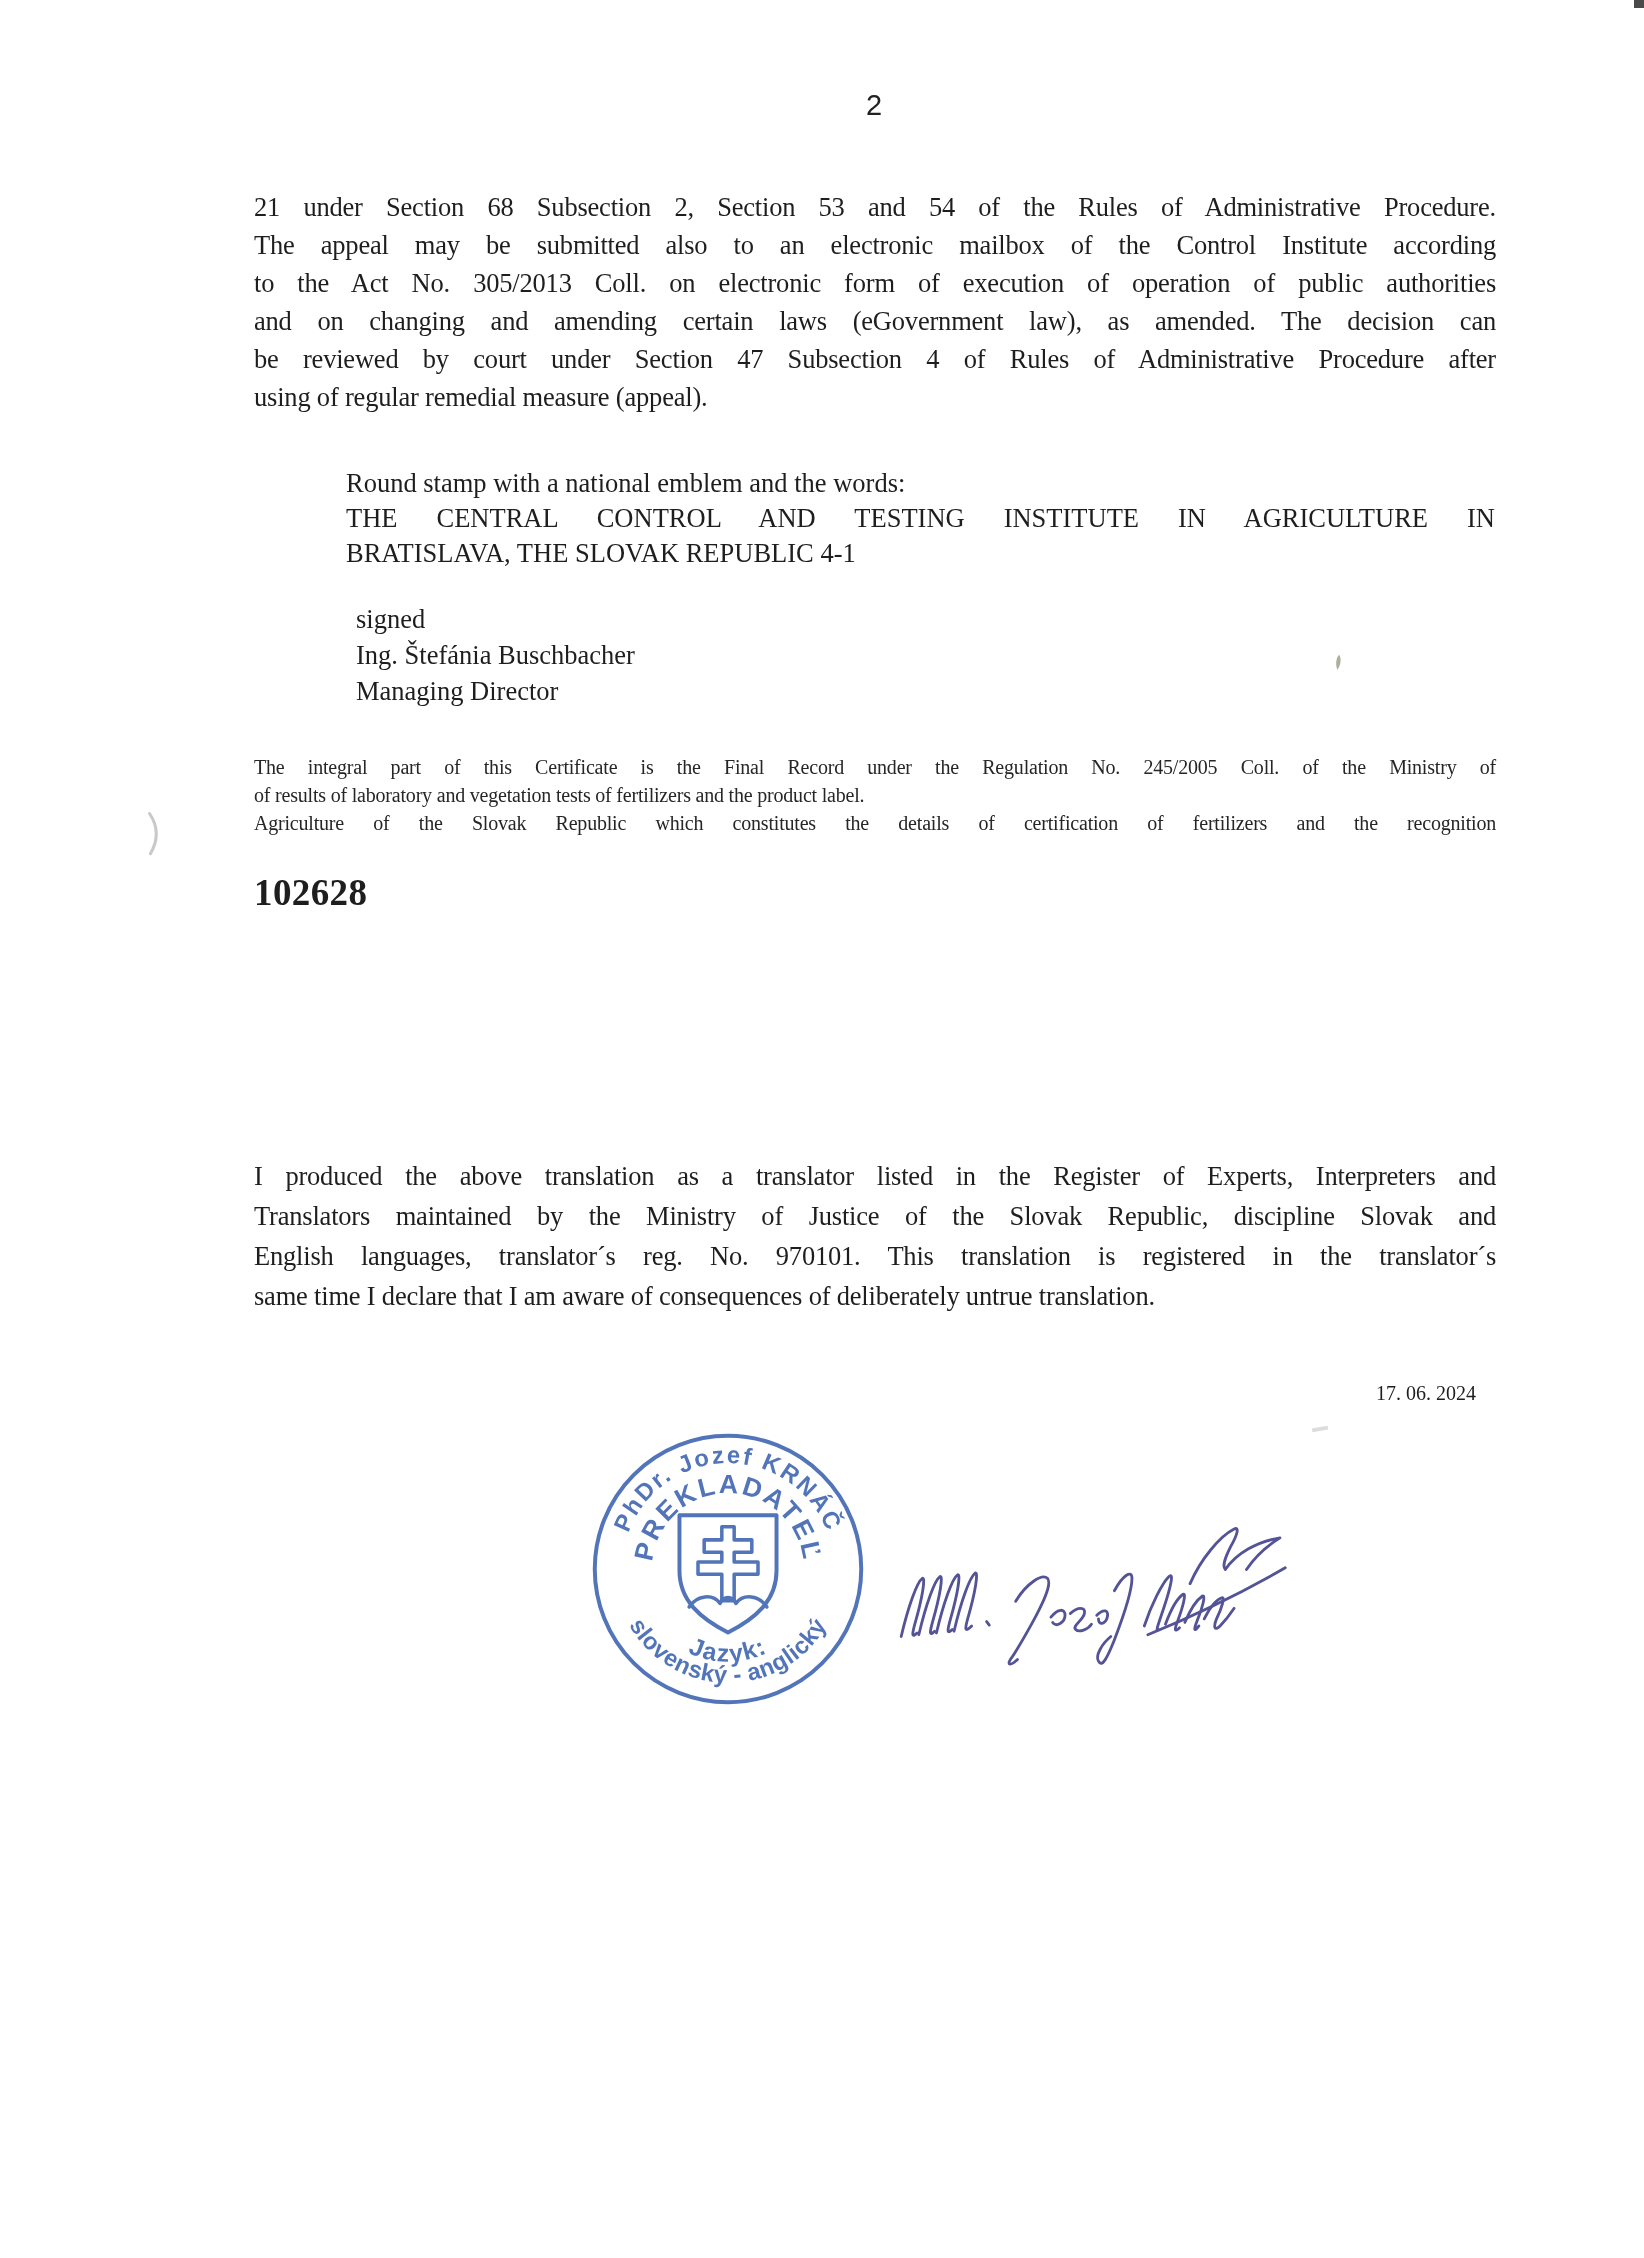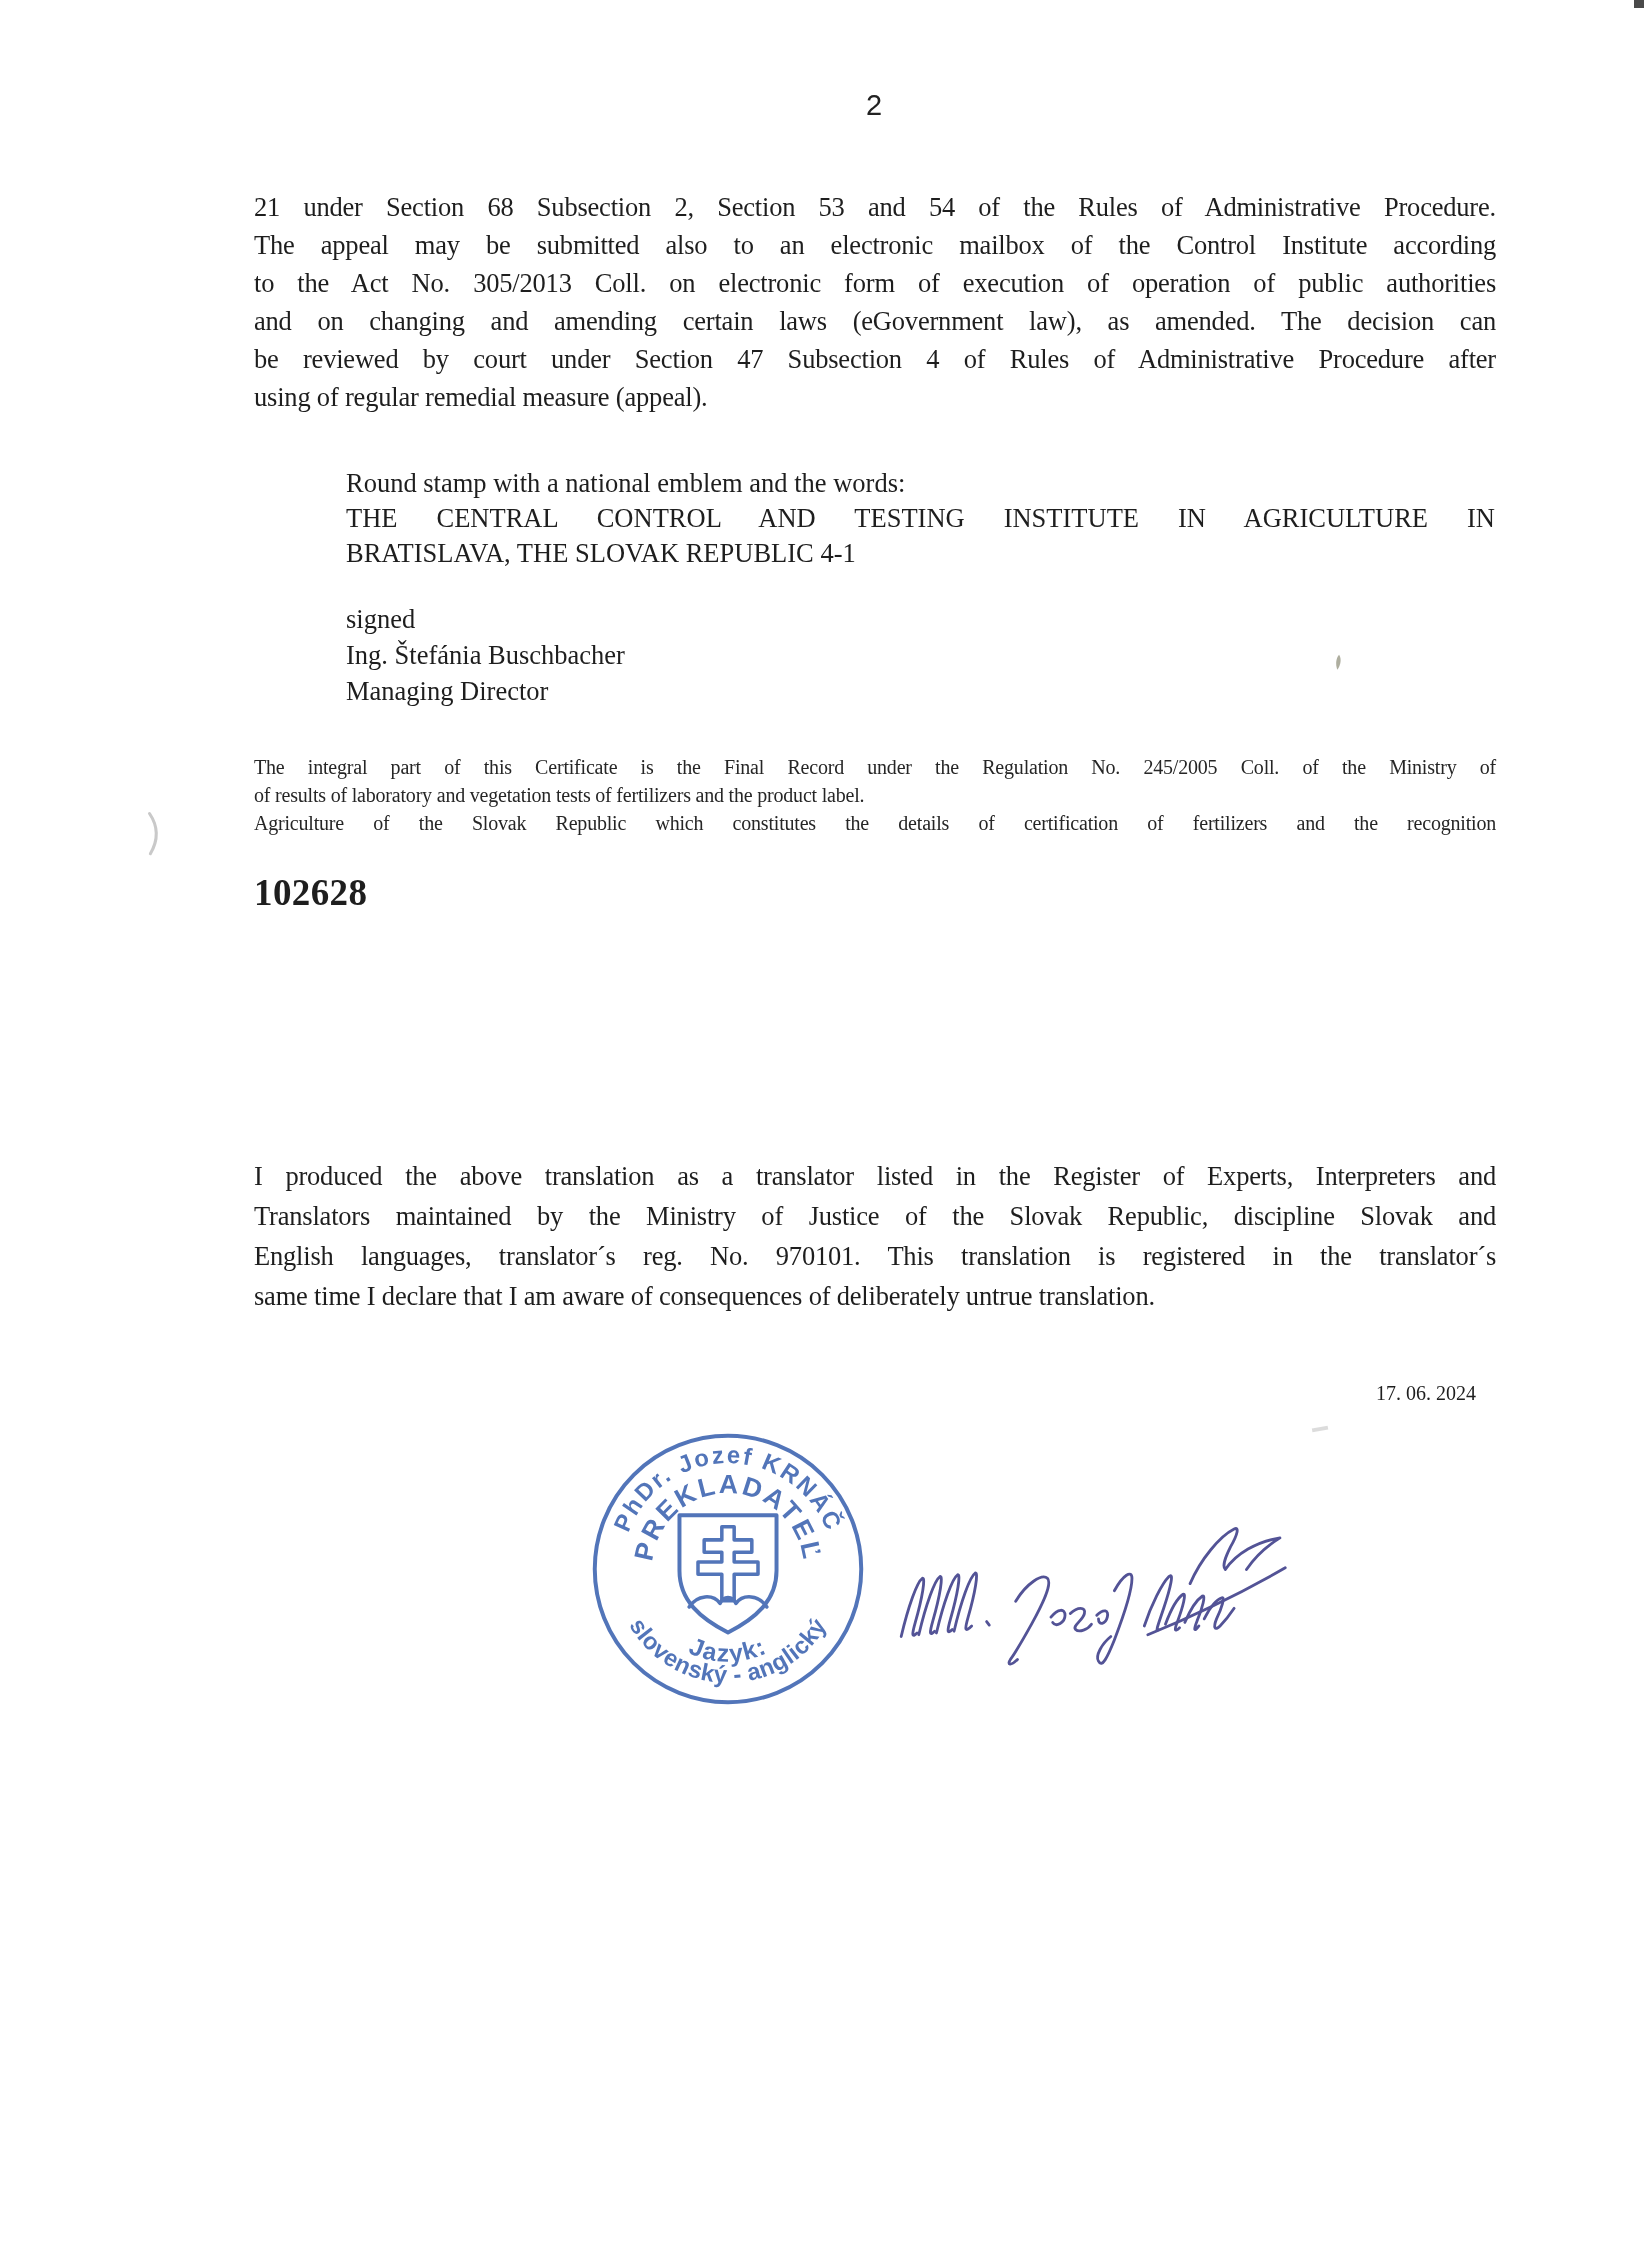--- a/index.html
+++ b/index.html
@@ -23,21 +23,21 @@
   }
   #appeal-paragraph {
     left: 254px; top: 188px; width: 1242px;
     font-size: 26.5px; line-height: 38px; letter-spacing: -0.2px;
   }
   #stamp-description {
     left: 346px; top: 450px; width: 1149px;
     font-size: 26.5px; line-height: 35px; margin-top: 16px;
   }
   #signed-block {
-    left: 346px; top: 601px; width: 794px;
+    left: 356px; top: 601px; width: 794px;
     font-size: 26.5px; line-height: 36px;
   }
   #certificate-note {
     left: 254px; top: 753px; width: 1242px;
     font-size: 20px; line-height: 28px; letter-spacing: -0.2px;
     color: #262626;
   }
   #reference-number {
     left: 254px; top: 871px;
     font-size: 37px; font-weight: bold; letter-spacing: 0.4px;

